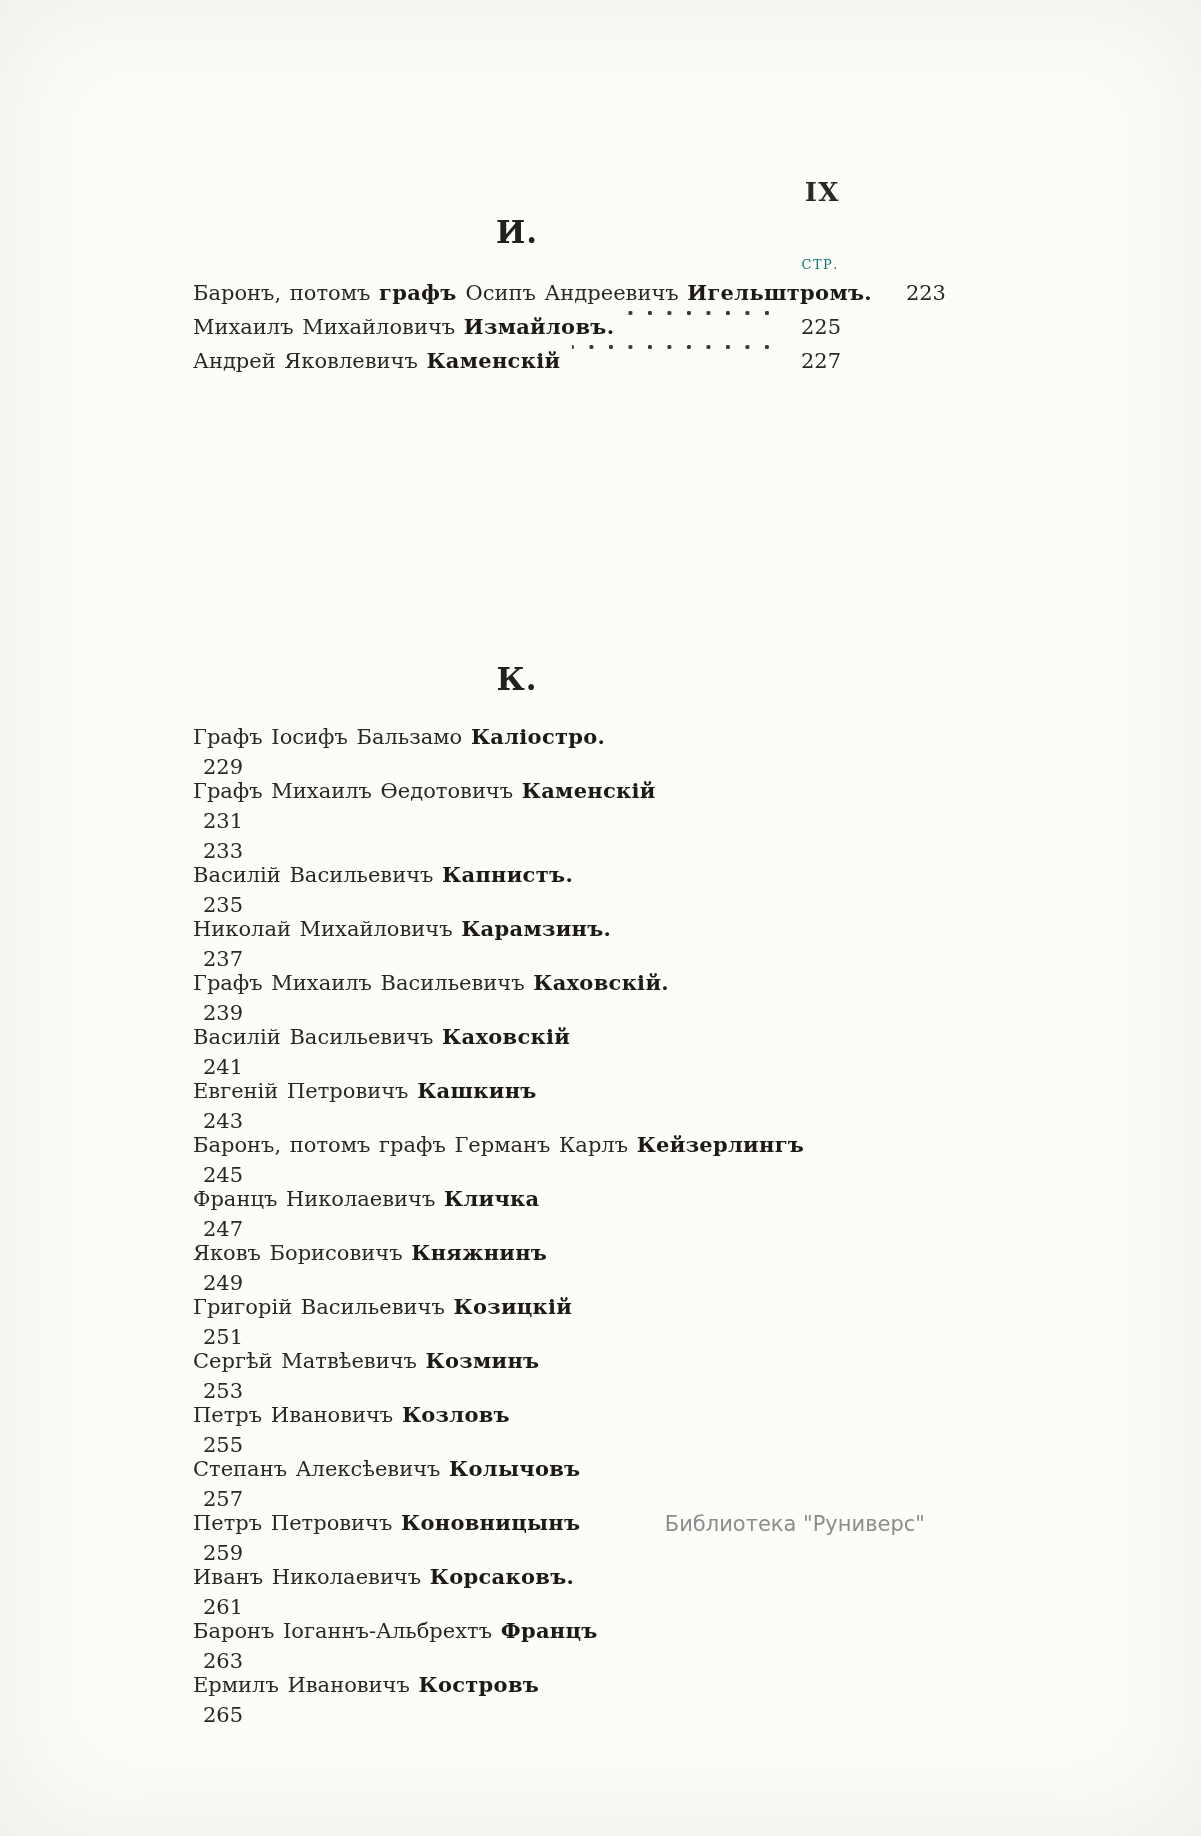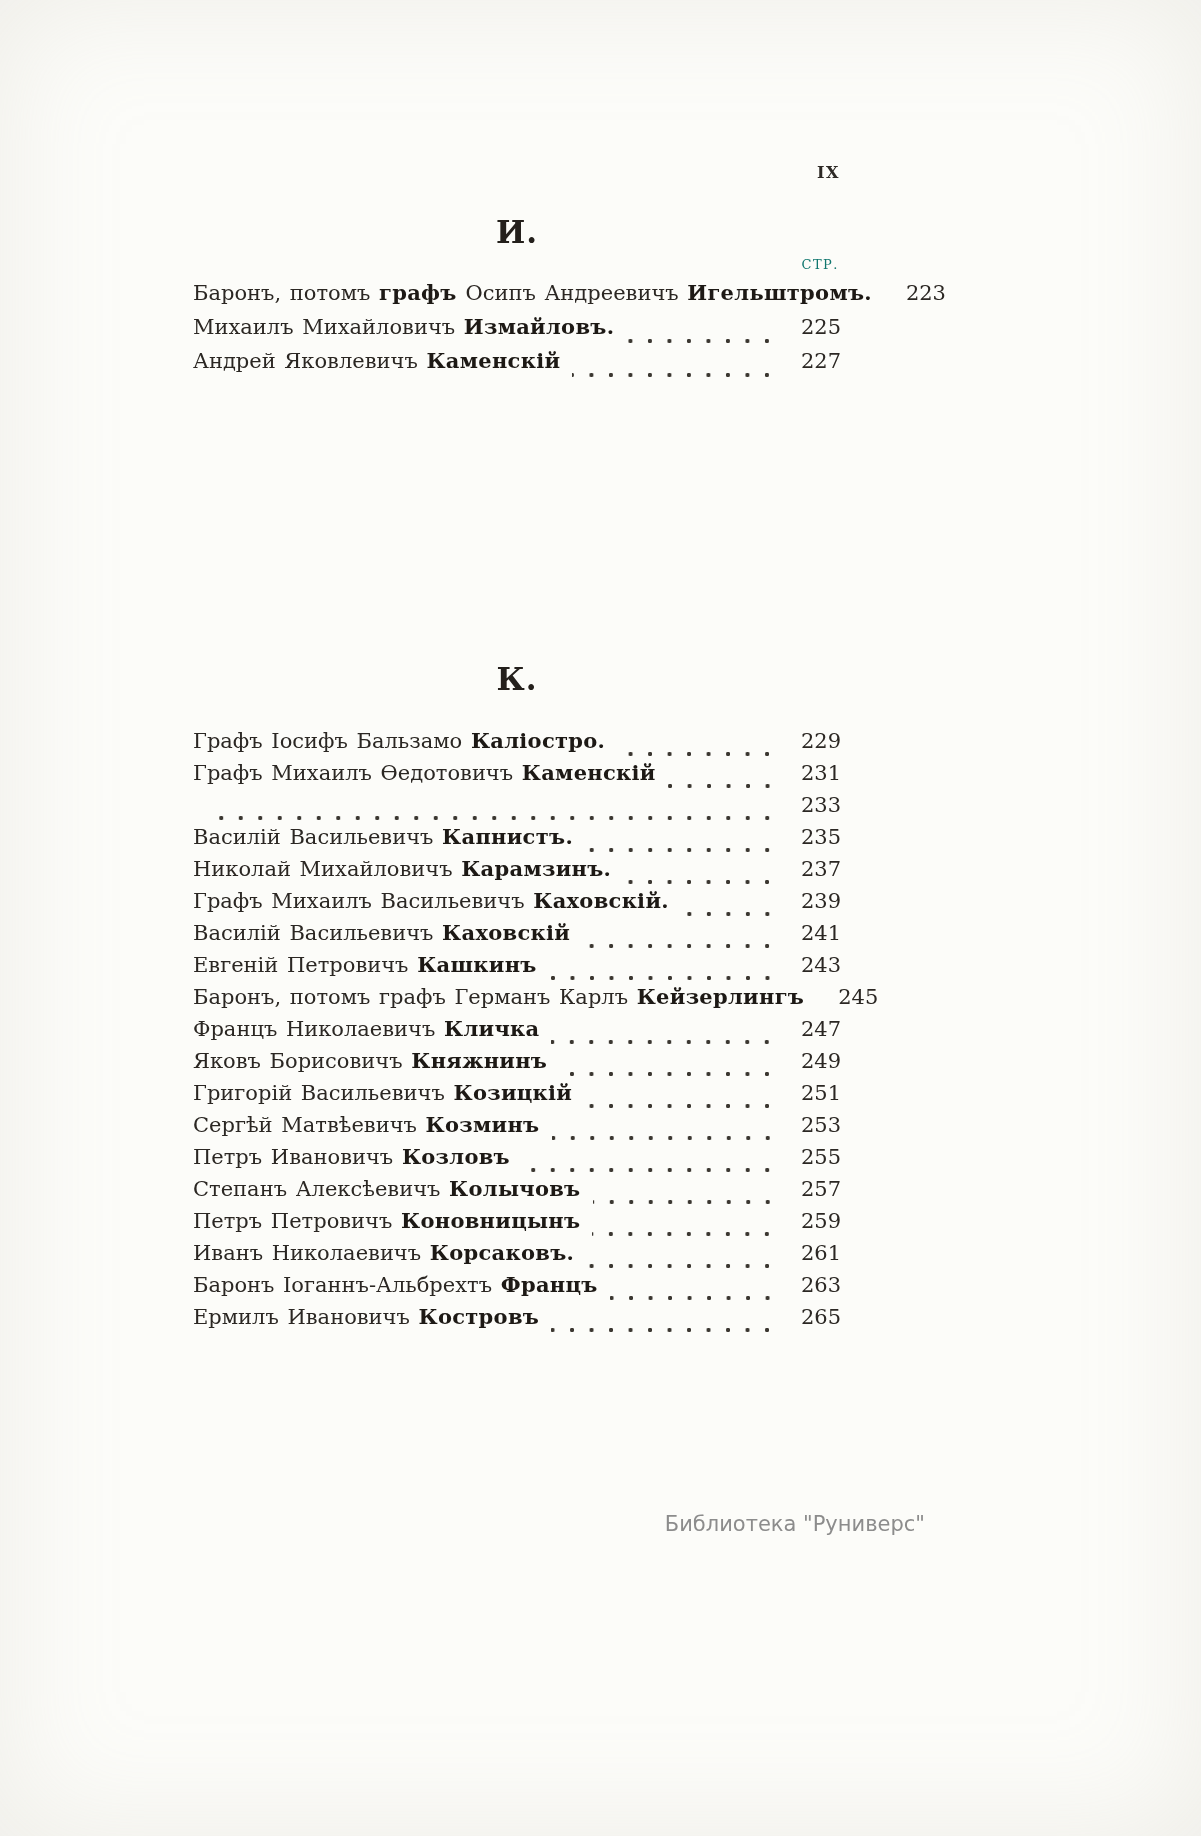--- a/index.html
+++ b/index.html
@@ -12,23 +12,23 @@
     width: 1201px;
     height: 1836px;
     background: #fcfcf9;
     box-shadow: inset 0 0 120px rgba(190, 186, 172, 0.22);
     font-family: "DejaVu Serif", "Liberation Serif", serif;
     color: #2b2723;
     overflow: hidden;
   }
   .folio {
     position: absolute;
-    top: 163px;
+    top: 177px;
     right: 361px;
-    font-size: 16px;
+    font-size: 26px;
     font-weight: 700;
     letter-spacing: 1.5px;
     color: #2d2925;
   }
   .content {
     position: absolute;
     left: 193px;
     width: 648px;
     top: 0;
   }
@@ -54,27 +54,27 @@
     line-height: 14px;
     letter-spacing: 1.5px;
     margin-top: 7px;
     padding-right: 2px;
     color: #0f766e;
   }
   .entries { margin-top: 4px; }
   .section-k .entries { margin-top: 27px; }
   .entry {
     display: flex;
-    align-items: flex-end;
+    align-items: flex-start;
     font-size: 21px;
     line-height: 34px;
     white-space: nowrap;
     word-spacing: 2px;
   }
-  .section-k .entry { line-height: 32px; }
+  .section-k .entry { line-height: 24px; flex-direction: column; }
   .etext { flex: 0 0 auto; }
   .etext .b {
     font-weight: 700;
     color: #1d1915;
     letter-spacing: 0.3px;
   }
   .leader {
     flex: 1 1 auto;
     min-width: 0;
     height: 6px;

